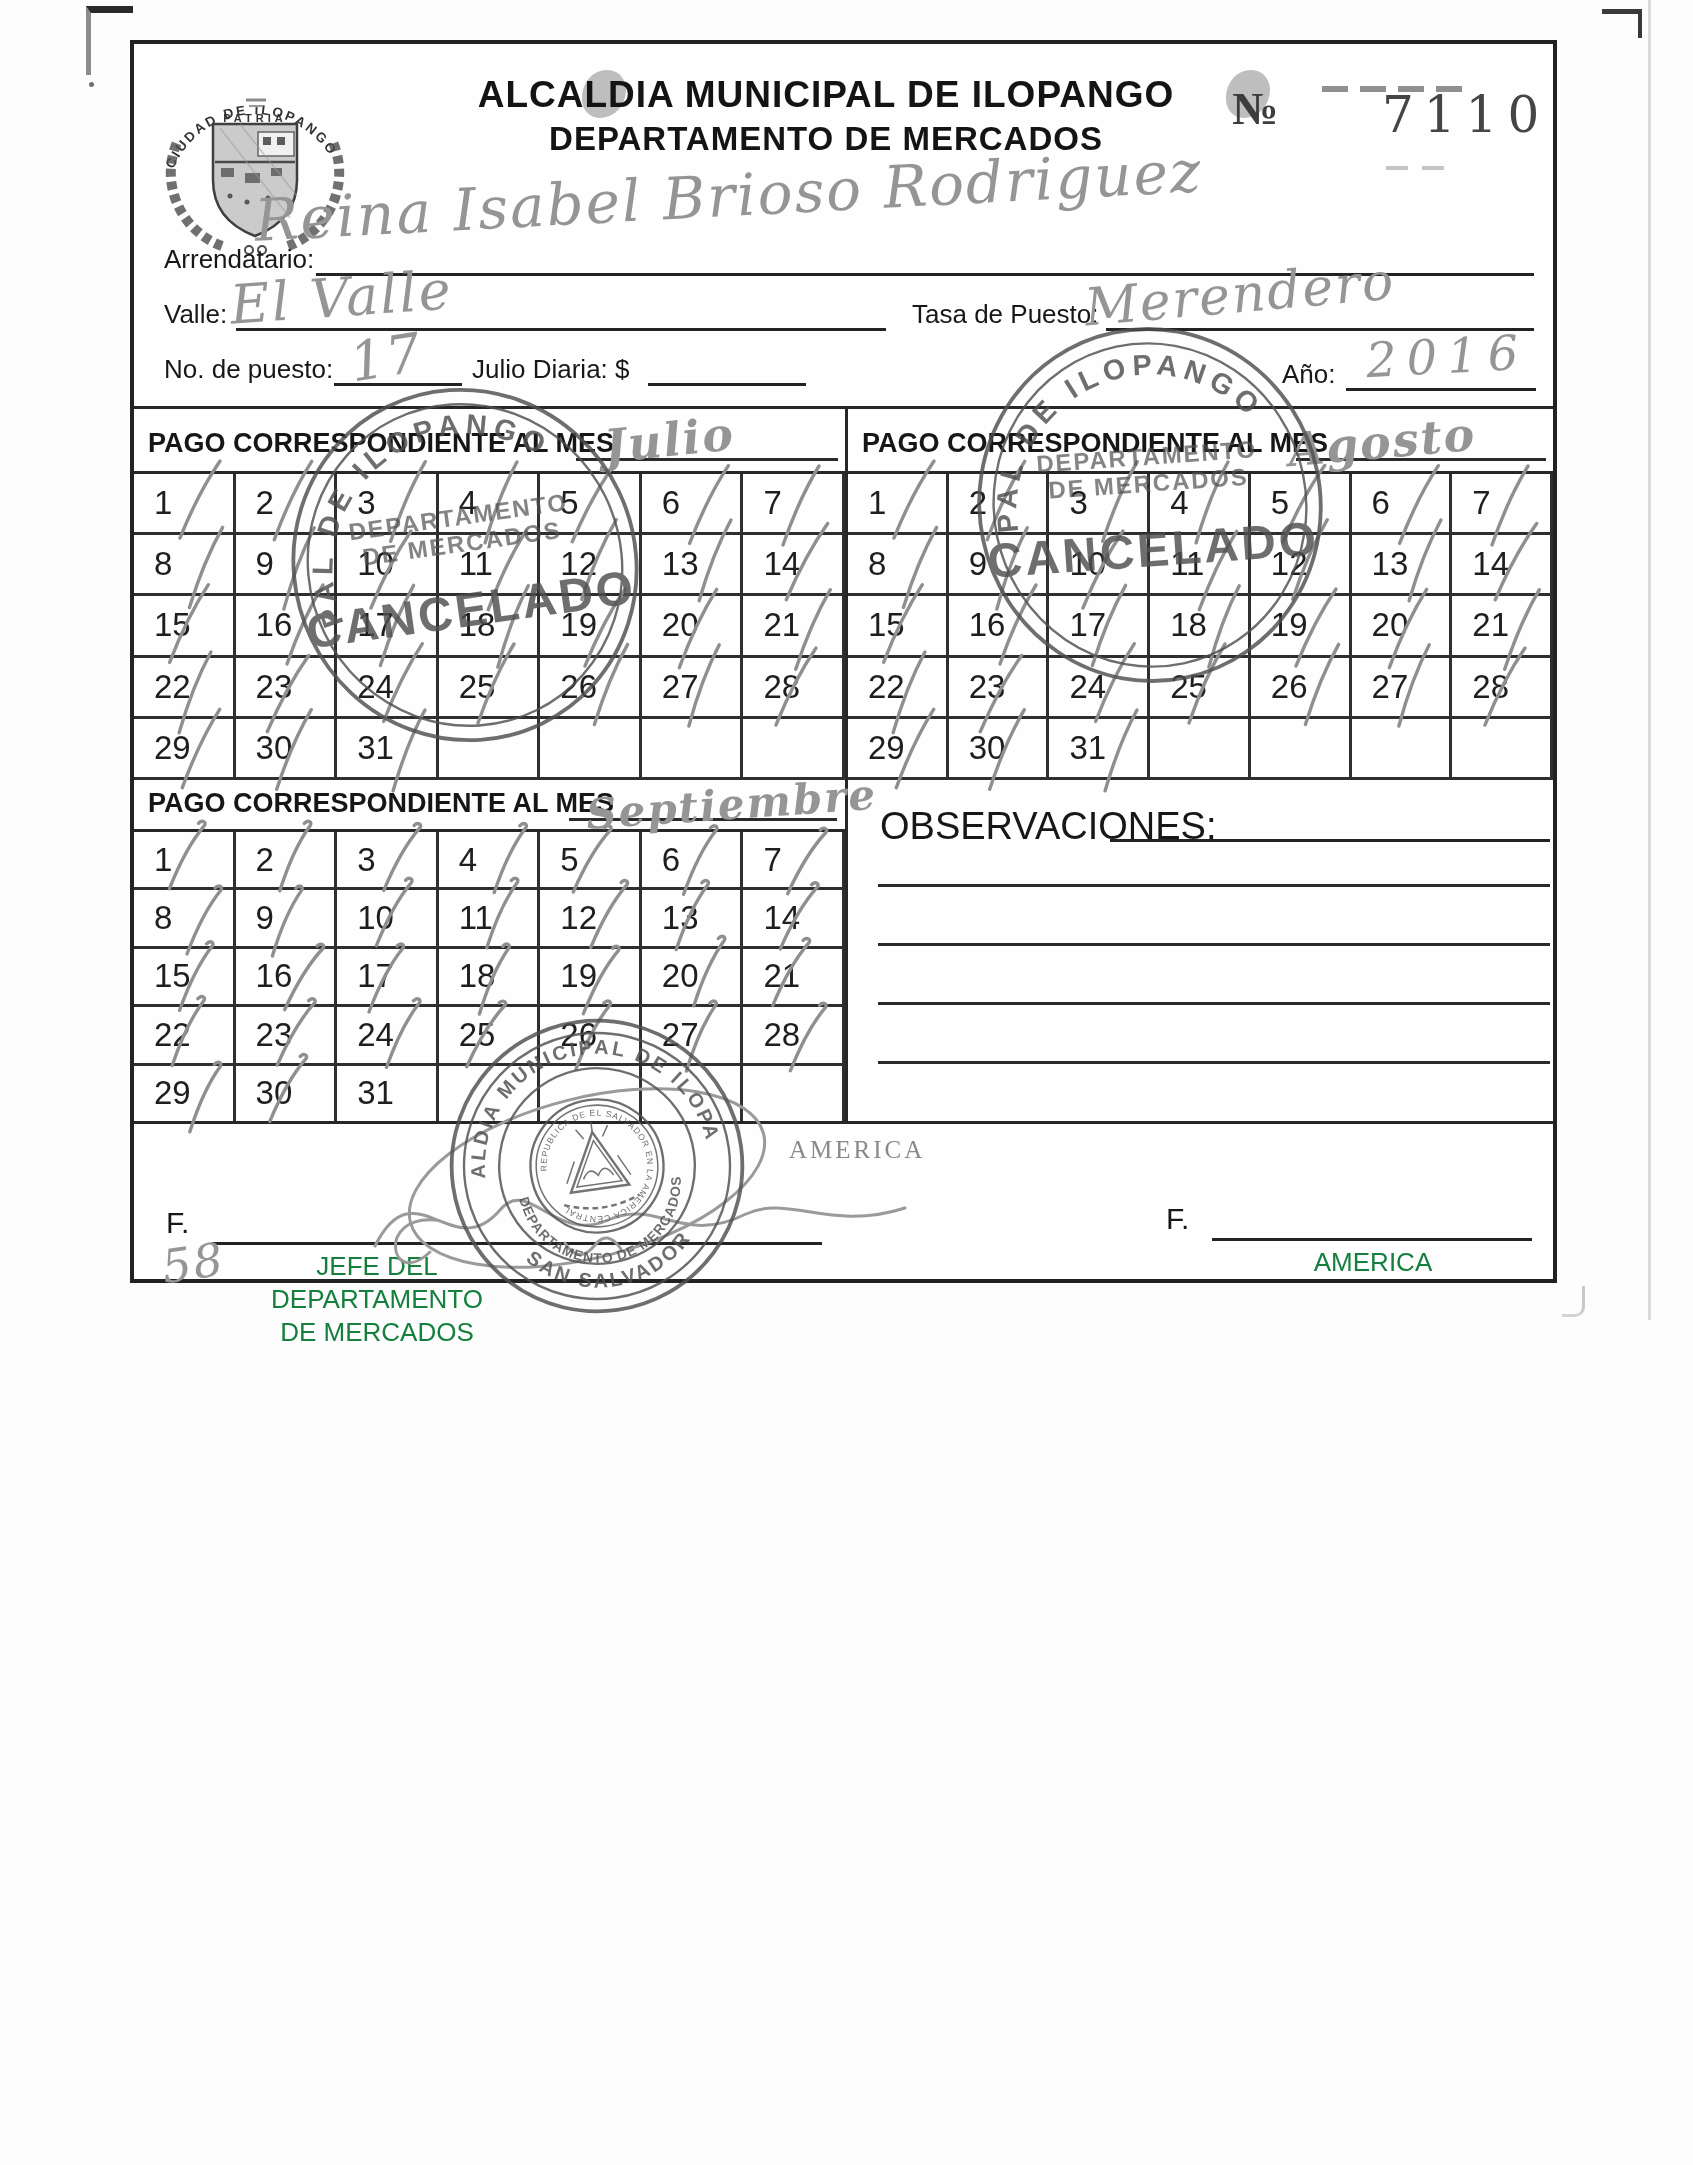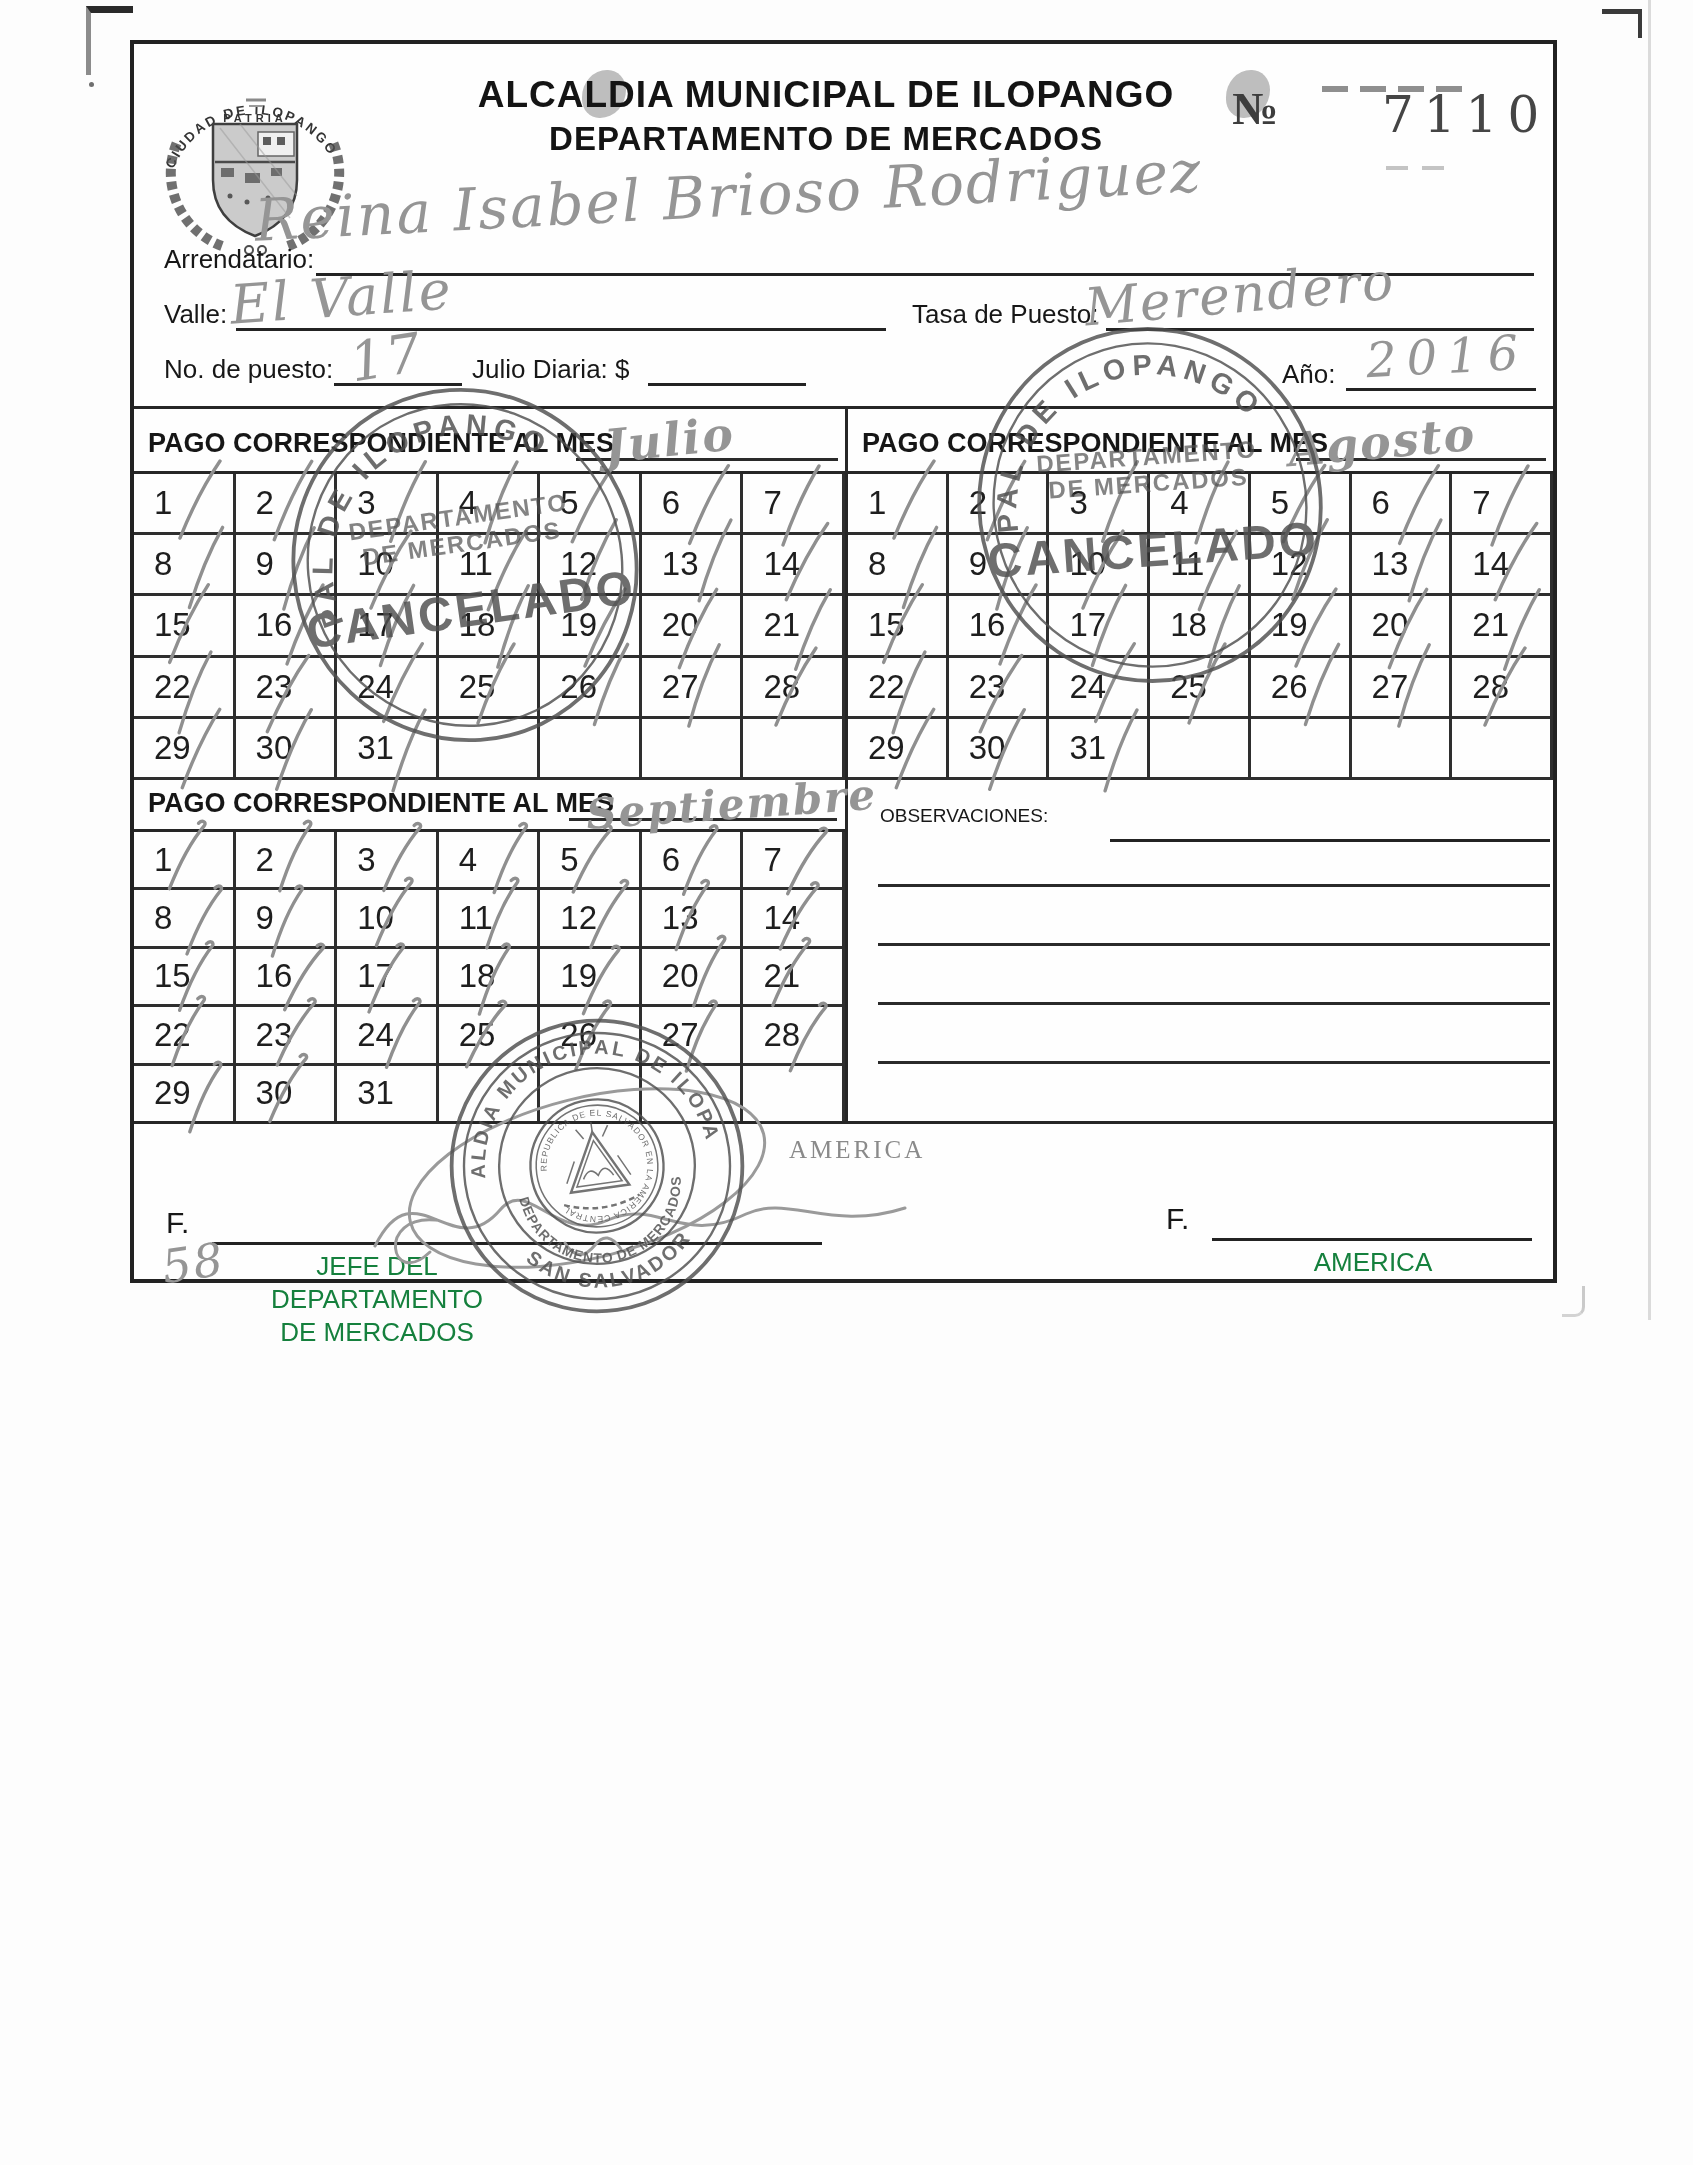--- a/index.html
+++ b/index.html
@@ -732,21 +732,21 @@
             <span class="day-num">31</span>
           </div>
           <div class="cal-cell"></div>
           <div class="cal-cell"></div>
           <div class="cal-cell"></div>
           <div class="cal-cell"></div>
         </div>
     </div>
 
     <div class="abs bleft" style="left:711px;top:733px;width:708px;height:344px">
-      <span class="abs lbl" style="left:32px;top:28px;font-size:19px">OBSERVACIONES:</span>
+      <span class="abs lbl" style="left:32px;top:28px;font-size:38px">OBSERVACIONES:</span>
       <span class="abs uline" style="left:262px;top:62px;width:440px"></span>
       <div class="abs" style="left:0;top:0;width:100%;height:100%">
           <div class="obs-line" style="top: 107px;"></div>
           <div class="obs-line" style="top: 166px;"></div>
           <div class="obs-line" style="top: 225px;"></div>
           <div class="obs-line" style="top: 284px;"></div>
         </div>
     </div>
 
     <div class="abs tline" style="left:0;top:1077px;width:1419px;height:3px"></div>

